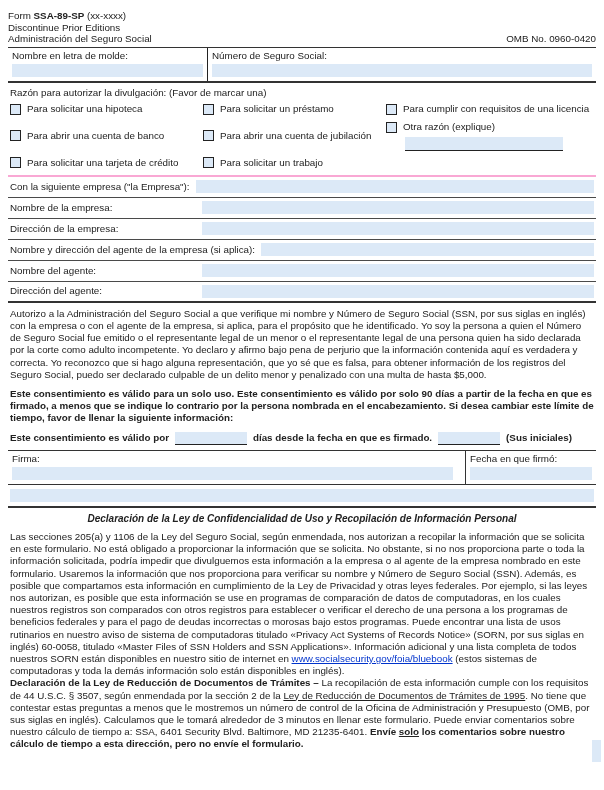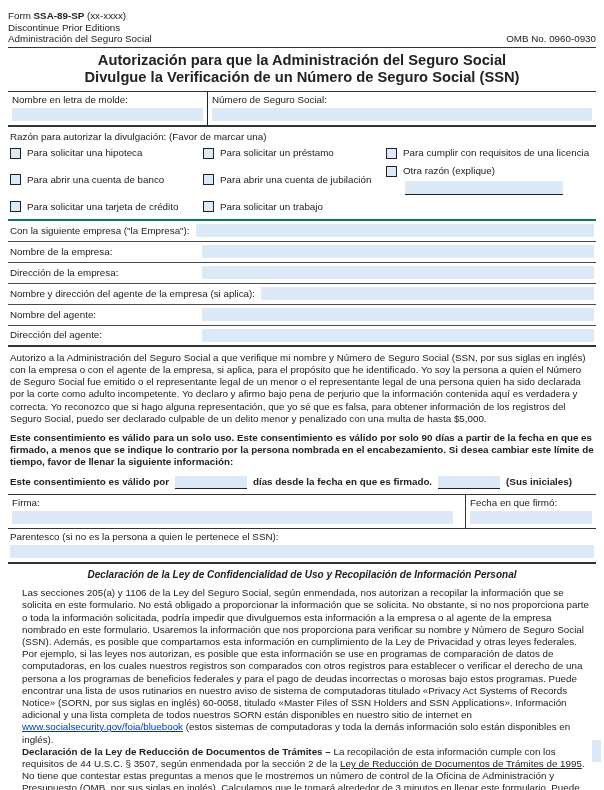--- a/index.html
+++ b/index.html
@@ -27,21 +27,21 @@
   .idrow { display:flex; border-bottom:2.4px solid #333; }
   .idcell { padding:2px 4px 4px 4px; }
   .idcell.c1 { width:200px; border-right:1.6px solid #222; }
   .idcell.c2 { width:205px; border-right:1.6px solid #222; }
   .idcell.c3 { flex:1; }
   .lbl { font-size:9.8px; white-space:nowrap; }
   .fill { background:#dce9f7; height:13px; }
   .idcell .fill { margin-top:2px; }
 
   
-  .reason { padding:4px 2px 6px 2px; border-bottom:2px solid #0f766e; }
+  .reason { padding:4px 2px 6px 2px; border-bottom:2px solid #f9a8d4; }
   .reason-label { margin-bottom:4px; }
   .cbgrid { display:grid; grid-template-columns:193px 183px 1fr; column-gap:0; row-gap:6px; }
   .cbitem { display:flex; align-items:center; }
   .cb { width:11px; height:11px; background:#dce9f7; border:1.2px solid #222; flex:0 0 auto; }
   .cbitem span.txt { margin-left:6px; white-space:nowrap; }
   .other-input { margin:3px 0 0 19px; width:158px; height:14px; background:#dce9f7;
                  border-bottom:1.3px solid #222; }
 
   
   .crow { display:flex; align-items:center; height:21px; border-bottom:1.7px solid #4a4a4a; padding:0 2px; }
@@ -62,44 +62,40 @@
   
   .sigbox { display:flex; border-top:1.6px solid #333; border-bottom:1.6px solid #333;gap:8px; }
   .sig-left { flex:1; padding:2px 4px 4px 4px; }
   .sig-right { flex:0 0 131px; border-left:1.6px solid #333; padding:2px 4px 4px 4px; }
   .sigbox .fill { margin-top:2px; }
   .parrow { padding:2px 2px 4px 2px; border-bottom:2.2px solid #333; }
   .parrow .fill { margin-top:2px; }
 
   
   .sect-head { text-align:center; font-weight:bold; font-size:10px; padding:5px 0 2px 0;font-style:italic; }
-  .stmt { padding:4px 2px 0 2px;margin-left:12px; }
+  .stmt { padding:4px 2px 0 2px; }
   .link { color:#0033cc; text-decoration:underline; cursor:pointer; }
   .u { text-decoration:underline; }
   .stray { position:absolute; right:3px; top:740px; width:9px; height:22px; background:#dce9f7; }
 </style>
 </head>
 <body>
 
 <div class="page">
 
   <div class="hdr">
     <div class="hdr-left">
       <div><span>Form </span><span class="b">SSA-89-SP</span><span> (xx-xxxx)</span></div>
       <div>Discontinue Prior Editions</div>
       <div>Administración del Seguro Social</div>
     </div>
-    <div class="hdr-right">OMB No. 0960-0930</div>
+    <div class="hdr-right">OMB No. 0960-0420</div>
   </div>
   <div class="rule"></div>
 
-  <div class="title">
-    <div>Autorización para que la Administración del Seguro Social</div>
-    <div>Divulgue la Verificación de un Número de Seguro Social (SSN)</div>
-  </div>
 
   <div class="idrow">
     <div class="idcell c1">
       <div class="lbl">Nombre en letra de molde:</div>
       <div class="fill"></div>
     </div>
     <div class="idcell c3">
       <div class="lbl">Número de Seguro Social:</div>
       <div class="fill"></div>
     </div>
@@ -190,21 +186,20 @@
     <div class="sig-left">
       <div class="lbl">Firma:</div>
       <div class="fill"></div>
     </div>
     <div class="sig-right">
       <div class="lbl">Fecha en que firmó:</div>
       <div class="fill"></div>
     </div>
   </div>
   <div class="parrow">
-    <div class="lbl">Parentesco (si no es la persona a quien le pertenece el SSN):</div>
     <div class="fill"></div>
   </div>
 
   <div class="sect-head">Declaración de la Ley de Confidencialidad de Uso y Recopilación de Información Personal</div>
   <div class="stmt"><span>Las secciones 205(a) y 1106 de la Ley del Seguro Social, según enmendada, nos autorizan a recopilar la información que se solicita en este formulario. No está obligado a proporcionar la información que se solicita. No obstante, si no nos proporciona parte o toda la información solicitada, podría impedir que divulguemos esta información a la empresa o al agente de la empresa nombrado en este formulario. Usaremos la información que nos proporciona para verificar su nombre y Número de Seguro Social (SSN). Además, es posible que compartamos esta información en cumplimiento de la Ley de Privacidad y otras leyes federales. Por ejemplo, si las leyes nos autorizan, es posible que esta información se use en programas de comparación de datos de computadoras, en los cuales nuestros registros son comparados con otros registros para establecer o verificar el derecho de una persona a los programas de beneficios federales y para el pago de deudas incorrectas o morosas bajo estos programas. Puede encontrar una lista de usos rutinarios en nuestro aviso de sistema de computadoras titulado «Privacy Act Systems of Records Notice» (SORN, por sus siglas en inglés) 60-0058, titulado «Master Files of SSN Holders and SSN Applications». Información adicional y una lista completa de todos nuestros SORN están disponibles en nuestro sitio de internet en </span><span class="link">www.socialsecurity.gov/foia/bluebook</span><span> (estos sistemas de computadoras y toda la demás información solo están disponibles en inglés).</span></div>
 
   <div class="stmt" style="padding-top:0;"><span class="b">Declaración de la Ley de Reducción de Documentos de Trámites – </span><span>La recopilación de esta información cumple con los requisitos de 44 U.S.C. § 3507, según enmendada por la sección 2 de la </span><span class="u">Ley de Reducción de Documentos de Trámites de 1995</span><span>. No tiene que contestar estas preguntas a menos que le mostremos un número de control de la Oficina de Administración y Presupuesto (OMB, por sus siglas en inglés). Calculamos que le tomará alrededor de 3 minutos en llenar este formulario. Puede enviar comentarios sobre nuestro cálculo de tiempo a: SSA, 6401 Security Blvd. Baltimore, MD 21235-6401.  </span><span class="b">Envíe </span><span class="b u">solo</span><span class="b"> los comentarios sobre nuestro cálculo de tiempo a esta dirección, pero no envíe el formulario.</span></div>
 
 </div>
 

